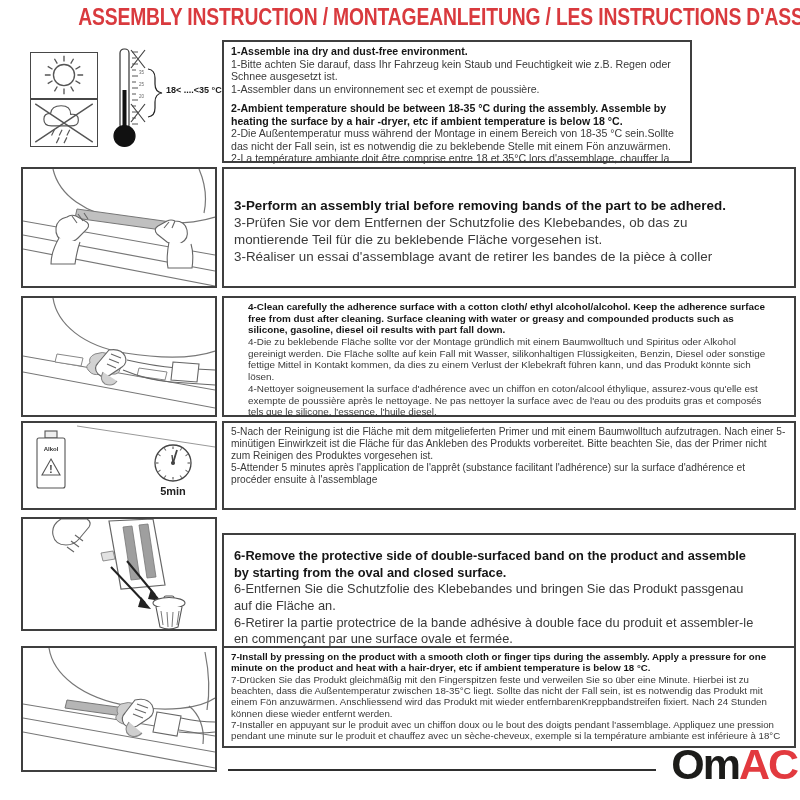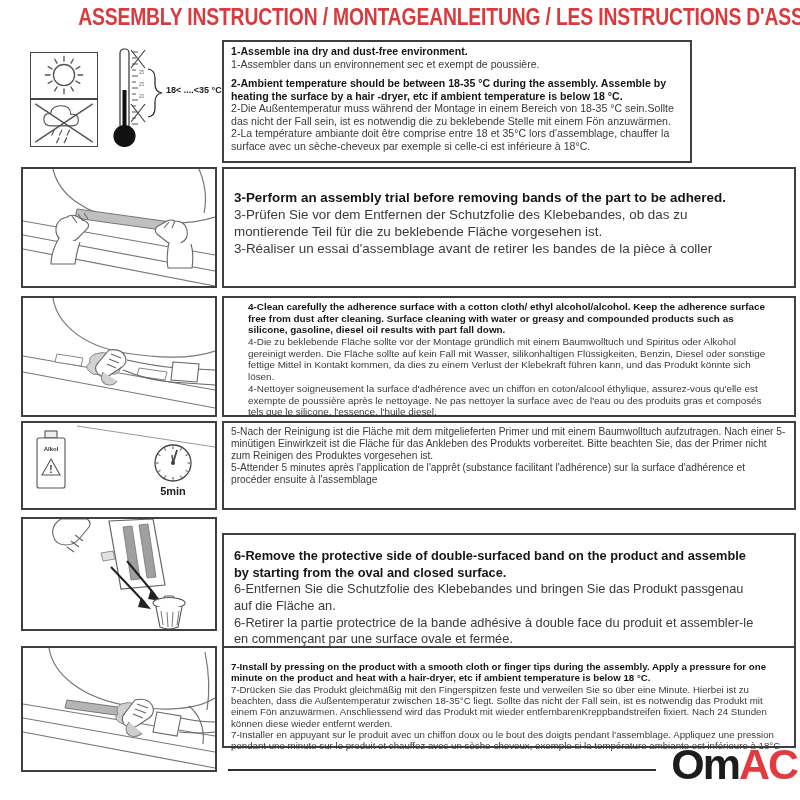--- a/index.html
+++ b/index.html
@@ -11,25 +11,25 @@
   .title span{display:inline-block;transform:scaleX(.84);letter-spacing:-.2px;}
   
   .cell{position:absolute;box-sizing:border-box;border:2px solid #3f3f3f;background:#fff;}
   .nob{border:1.5px solid #474747;}
   
   .tc{color:#3a3a3a;}
   .tc p{margin:0;}
   .tc p.b{font-weight:700;color:#161616;}
   .tc p.gap{margin-top:7px;}
   .r1{left:222px;top:40px;width:470px;height:123px;font-size:10.6px;line-height:1.18;padding:3px 7px;}
-  .r2{left:222px;top:167px;width:574px;height:121px;font-size:13.4px;line-height:1.28;padding:20px 64px 0 10px;}
+  .r2{left:222px;top:167px;width:574px;height:121px;font-size:13.4px;line-height:1.28;padding:28px 64px 0 10px;}
   .r3{left:222px;top:296px;width:574px;height:121px;font-size:9.9px;line-height:1.18;padding:3px 24px;}
   .r4{left:222px;top:421px;width:574px;height:89px;font-size:10.2px;line-height:1.17;padding:3px 7px;}
   .r5{left:222px;top:517px;width:574px;height:121px;font-size:12.8px;line-height:1.3;padding:13px 40px 0 10px;margin-top:16px;}
-  .r6{left:222px;top:646px;width:574px;height:102px;font-size:9.7px;line-height:1.17;padding:13px 7px;}
+  .r6{left:222px;top:646px;width:574px;height:102px;font-size:9.7px;line-height:1.17;padding:3px 7px;}
   
   .l2{left:21px;top:167px;width:196px;height:121px;}
   .l3{left:21px;top:296px;width:196px;height:121px;}
   .l4{left:21px;top:421px;width:196px;height:89px;}
   .l5{left:21px;top:517px;width:196px;height:114px;}
   .l6{left:21px;top:646px;width:196px;height:126px;}
   .cell svg{display:block;width:100%;height:100%;}
   
   .sunbox{left:30px;top:52px;width:68px;height:47px;}
   .rainbox{left:30px;top:99px;width:68px;height:48px;}
@@ -82,20 +82,21 @@
       <g fill="#666" font-size="4.5" font-family="Liberation Sans, sans-serif">
         <text x="31" y="28">35</text>
         <text x="31" y="40">25</text>
         <text x="31" y="52">20</text>
       </g>
       <text x="58" y="47" font-size="9" font-weight="bold" fill="#1a1a1a" font-family="Liberation Sans, sans-serif">18&lt; ....&lt;35 °C</text>
     </svg>
   </div>
   <div class="cell tc r1">
     <p class="b">1-Assemble ina dry and dust-free environment.</p>
+    <p>1-Bitte achten Sie darauf, dass Ihr Fahrzeug kein Staub und Feuchtigkeit wie z.B. Regen oder Schnee ausgesetzt ist.</p>
     <p>1-Assembler dans un environnement sec et exempt de poussière.</p>
     <p class="b gap">2-Ambient temperature should be between 18-35 °C  during the assembly. Assemble by heating the surface by a hair -dryer, etc if ambient temperature is below 18 °C.</p>
     <p>2-Die Außentemperatur muss während der Montage in einem Bereich von 18-35 °C  sein.Sollte das nicht der Fall sein, ist es notwendig die zu beklebende Stelle mit einem Fön anzuwärmen.</p>
     <p>2-La température ambiante doit être comprise entre 18 et 35°C lors d'assemblage, chauffer la surface avec un sèche-cheveux par exemple si celle-ci est inférieure à 18°C.</p>
   </div>
 
   <div class="cell l2">
     <svg viewBox="0 0 192 117">
       <g stroke="#777" stroke-width="1.2" fill="none">
         <path d="M30,0 C36,26 62,45 102,51 C138,56 170,55 192,48"></path>

